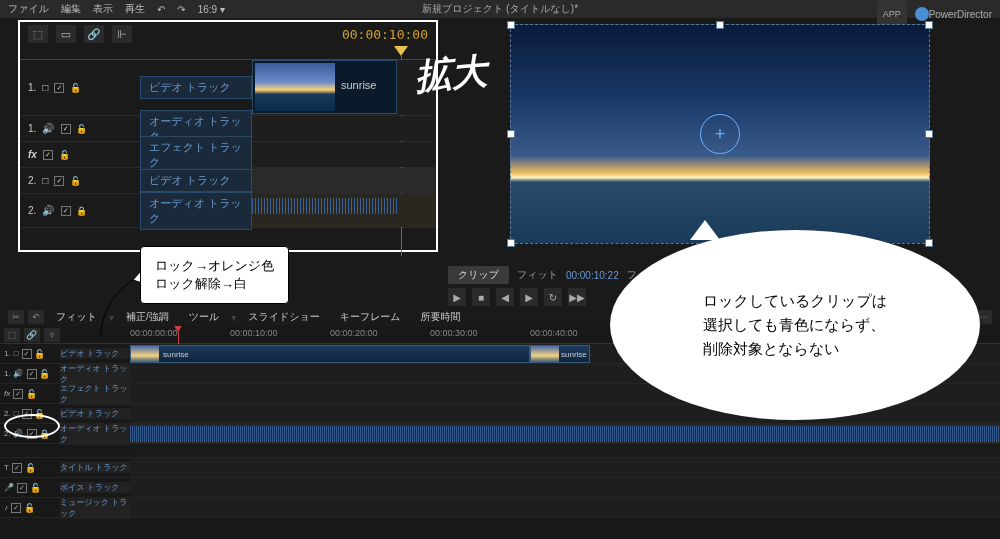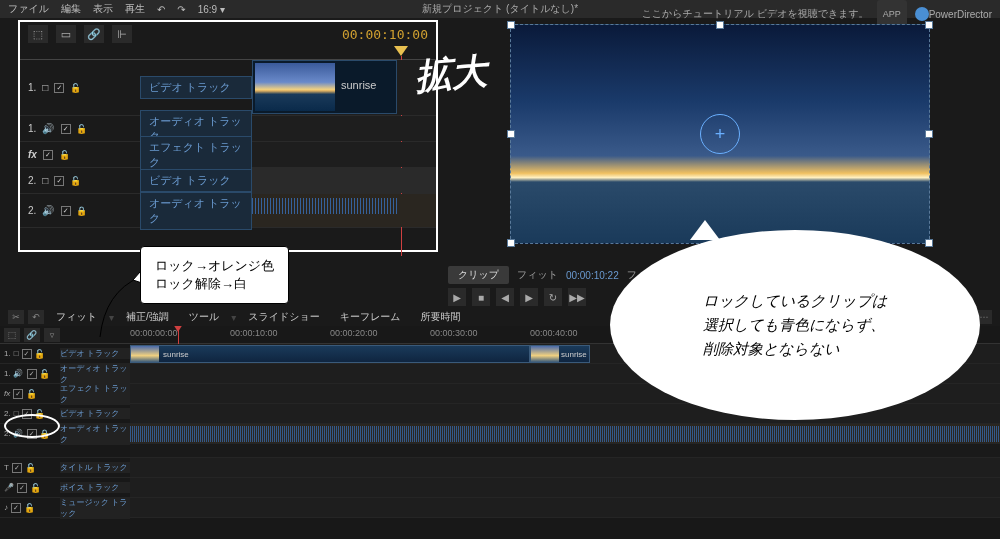--- a/index.html
+++ b/index.html
@@ -81,21 +81,20 @@
   <span>ファイル</span>
   <span>編集</span>
   <span>表示</span>
   <span>再生</span>
   <span>↶</span>
   <span>↷</span>
   <span>16:9 ▾</span>
 </div>
 <div class="titlebar">新規プロジェクト (タイトルなし)*</div>
 <div class="topright">
-  <span>ここからチュートリアル ビデオを視聴できます。</span>
   <span class="app-badge">APP</span>
   <span class="pd">
     <span class="pd-icon"></span>
     <span>PowerDirector</span>
   </span>
 </div>
 
 <div class="preview-area">
   <div class="preview-frame">
     <div class="preview-handle ph-tl"></div>
@@ -343,17 +342,17 @@
 <div class="callout callout1"><span style="white-space:pre-line;">ロック→オレンジ色
 ロック解除→白</span></div>
 <div class="callout-tail">
   <svg viewBox="0 0 50 70">
       <path d="M45,5 Q10,20 5,65" stroke="#000" stroke-width="1" fill="none"></path>
       <path d="M45,5 Q10,20 5,65" stroke="#fff" stroke-width="0" fill="#fff" opacity="0"></path>
       <polygon points="45,0 50,12 38,8" fill="#fff" stroke="#000"></polygon>
     </svg>
 </div>
 <div class="bubble bubble1">
-    <span style="white-space:pre-line;padding:0 30px;font-style:italic;">ロックしているクリップは
+    <span style="white-space:pre-line;padding:0 30px;">ロックしているクリップは
 選択しても青色にならず、
 削除対象とならない</span>
   </div>
 <div class="circle-annot"></div>
 
 </body></html>

